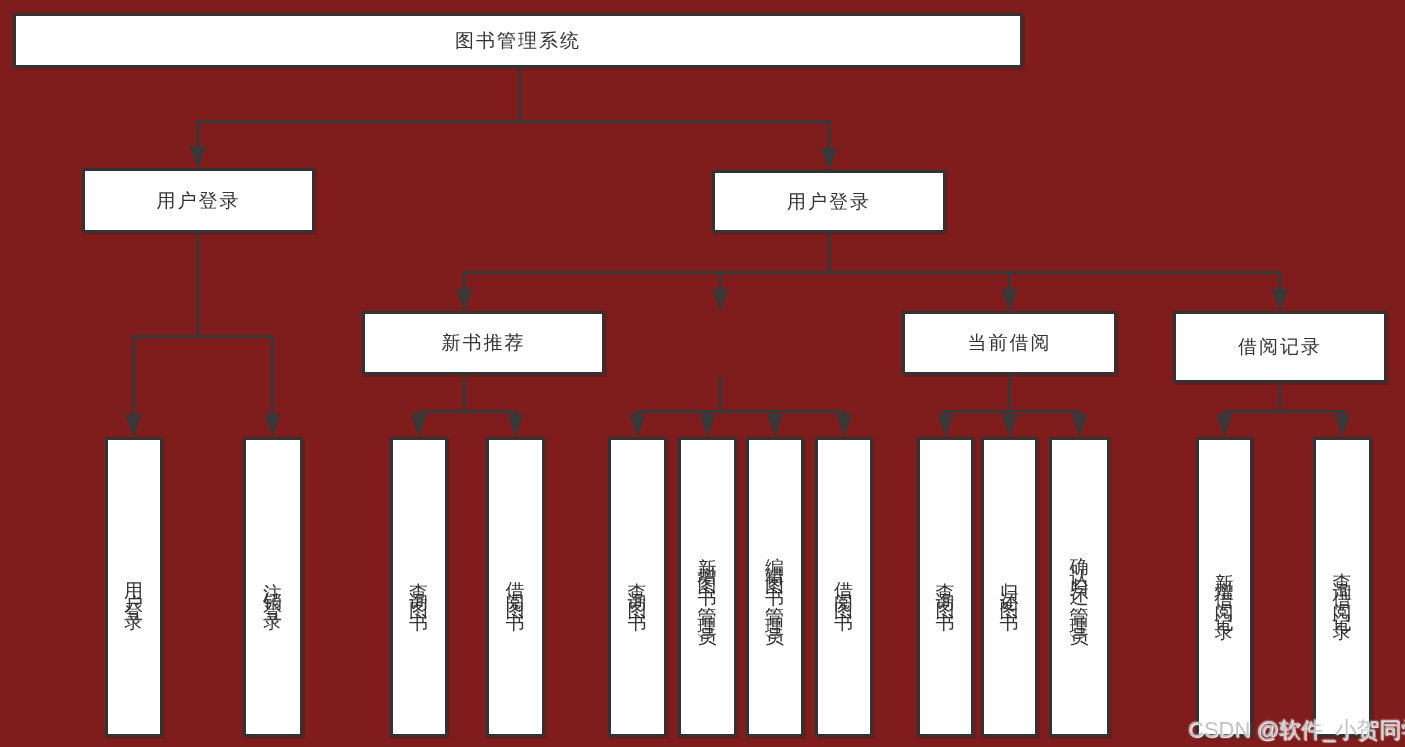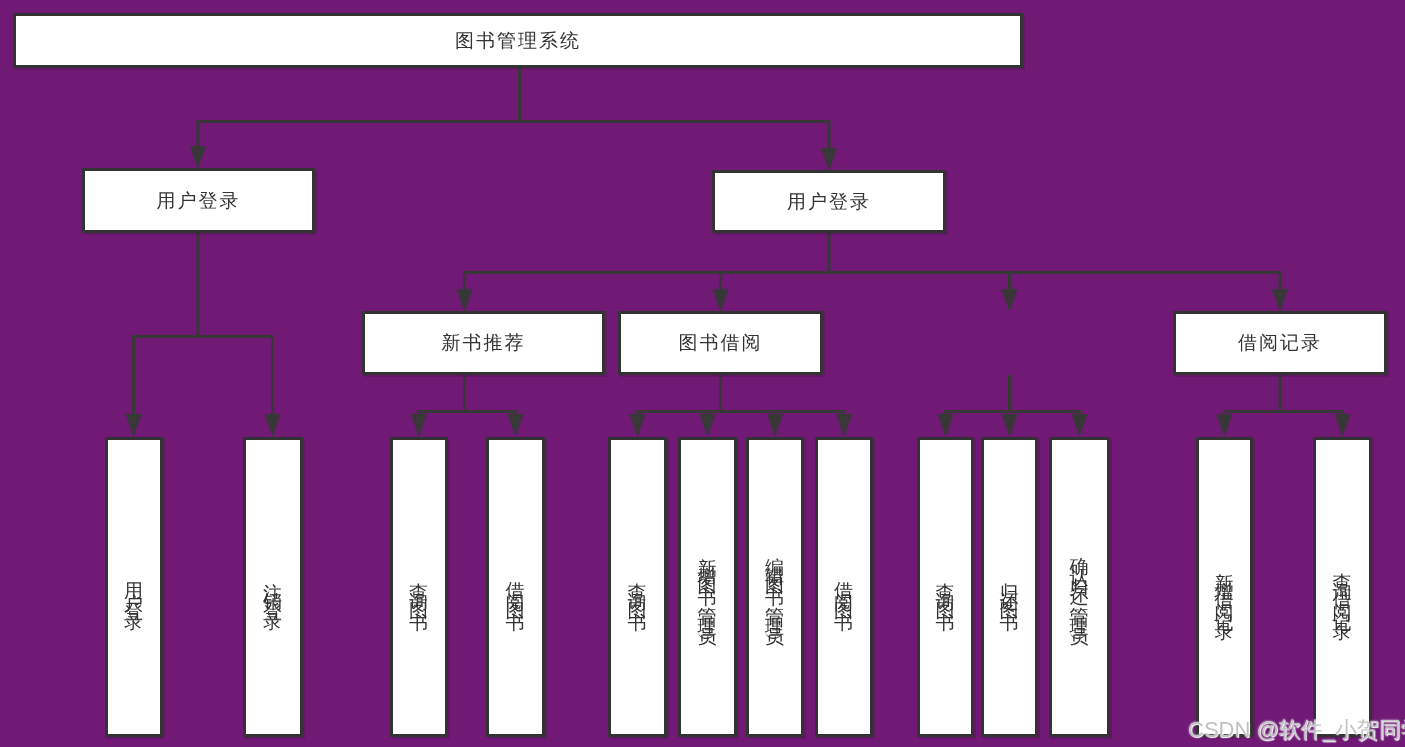--- a/index.html
+++ b/index.html
@@ -1,17 +1,17 @@
 <!DOCTYPE html>
 <html><head>
 <meta charset="utf-8">
 <style>
   html,body{margin:0;padding:0;background:#fff;}
   #stage{
-    position:relative;width:1405px;height:747px;background:#701a75;overflow:hidden;
+    position:relative;width:1405px;height:747px;background:#7f1d1d;overflow:hidden;
     font-family:"Liberation Sans","DejaVu Sans",sans-serif;
   }
   #connector-layer{position:absolute;left:0;top:0;width:1405px;height:747px;}
   .box{
     position:absolute;box-sizing:border-box;background:#fff;
     border:3px solid #333;box-shadow:2px 2px 0 rgba(0,0,0,0.10);
     display:flex;align-items:center;justify-content:center;
   }
   .h-box .lbl{
     font-size:19px;color:#333;letter-spacing:2px;white-space:nowrap;
@@ -85,24 +85,24 @@
   <div class="box h-box" style="left:82px;top:168px;width:233px;height:65px">
     <span class="lbl">用户登录</span>
   </div>
   <div class="box h-box" style="left:712px;top:170px;width:234px;height:63px">
     <span class="lbl">用户登录</span>
   </div>
 
   <div class="box h-box" style="left:362px;top:311px;width:243px;height:64px">
     <span class="lbl">新书推荐</span>
   </div>
-  <div class="box h-box" style="left:618px;top:311px;width:205px;height:64px">
-    <span class="lbl">图书借阅</span>
+  <div class="box h-box" style="left:902px;top:311px;width:215px;height:64px">
+    <span class="lbl">当前借阅</span>
   </div>
-  <div class="box h-box" style="left:1173px;top:311px;width:214px;height:64px">
+  <div class="box h-box" style="left:1173px;top:311px;width:214px;height:72px">
     <span class="lbl">借阅记录</span>
   </div>
 
   <div class="box v-box" style="left:105px;top:437px;width:58px;height:300px">
     <span class="lbl">用户登录</span>
   </div>
   <div class="box v-box" style="left:243px;top:437px;width:60px;height:300px">
     <span class="lbl">注销登录</span>
   </div>
 

